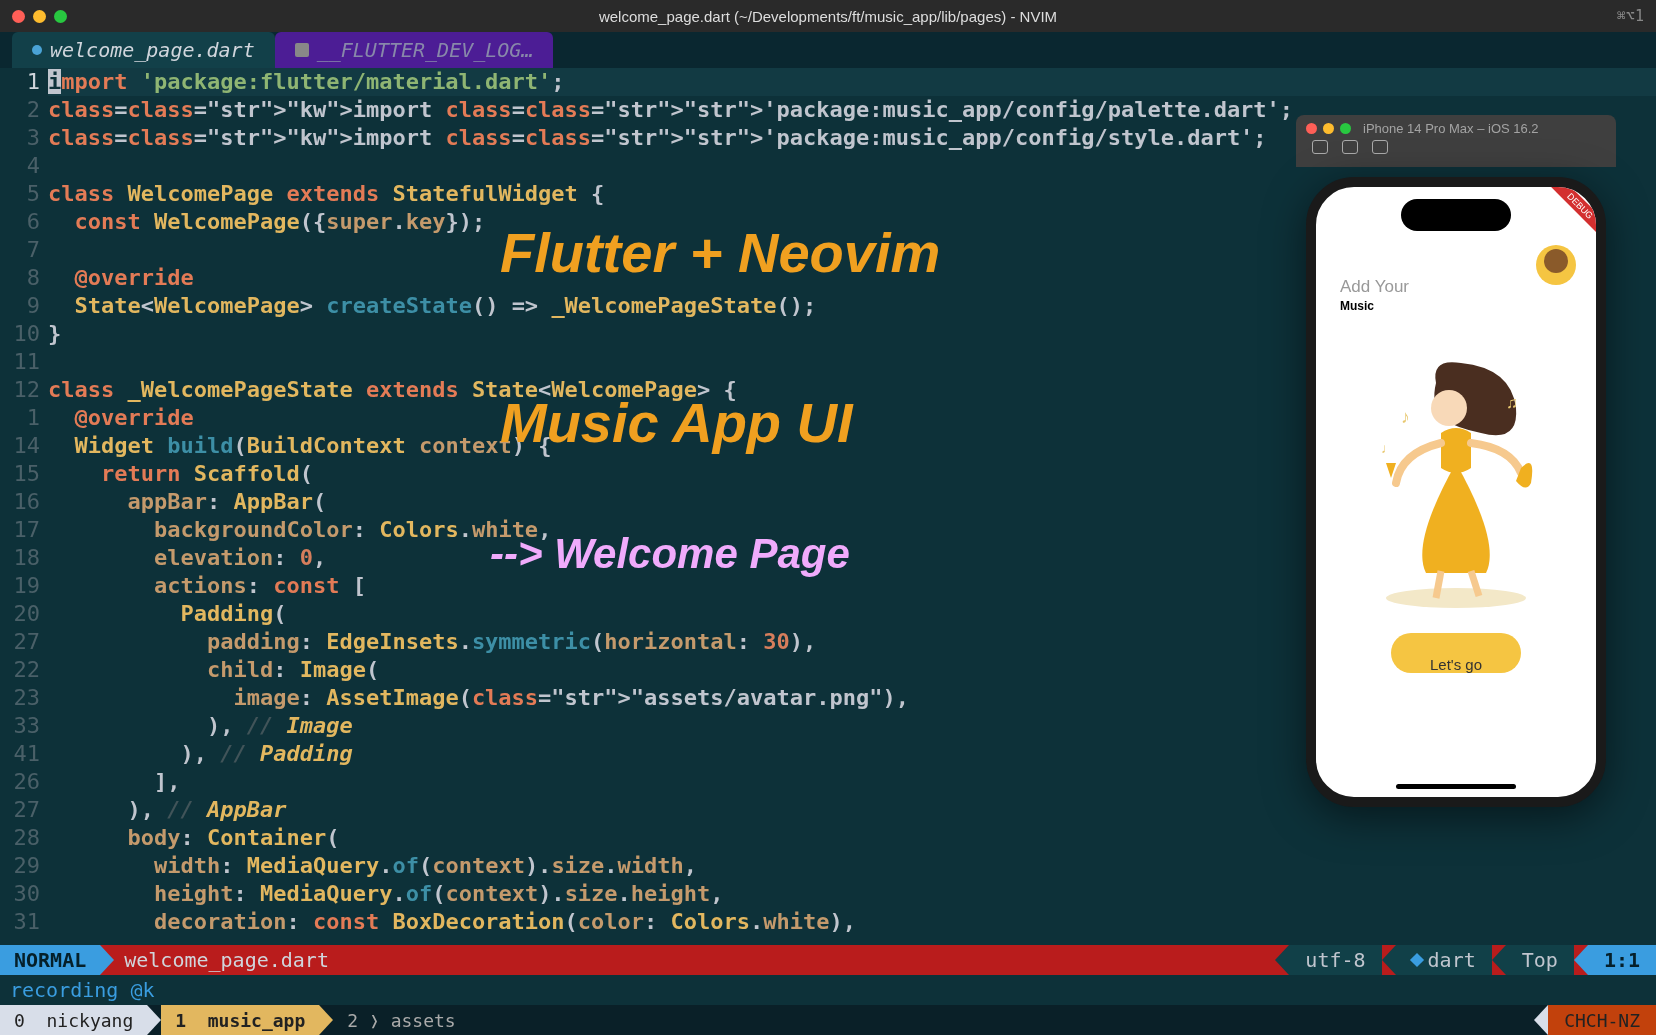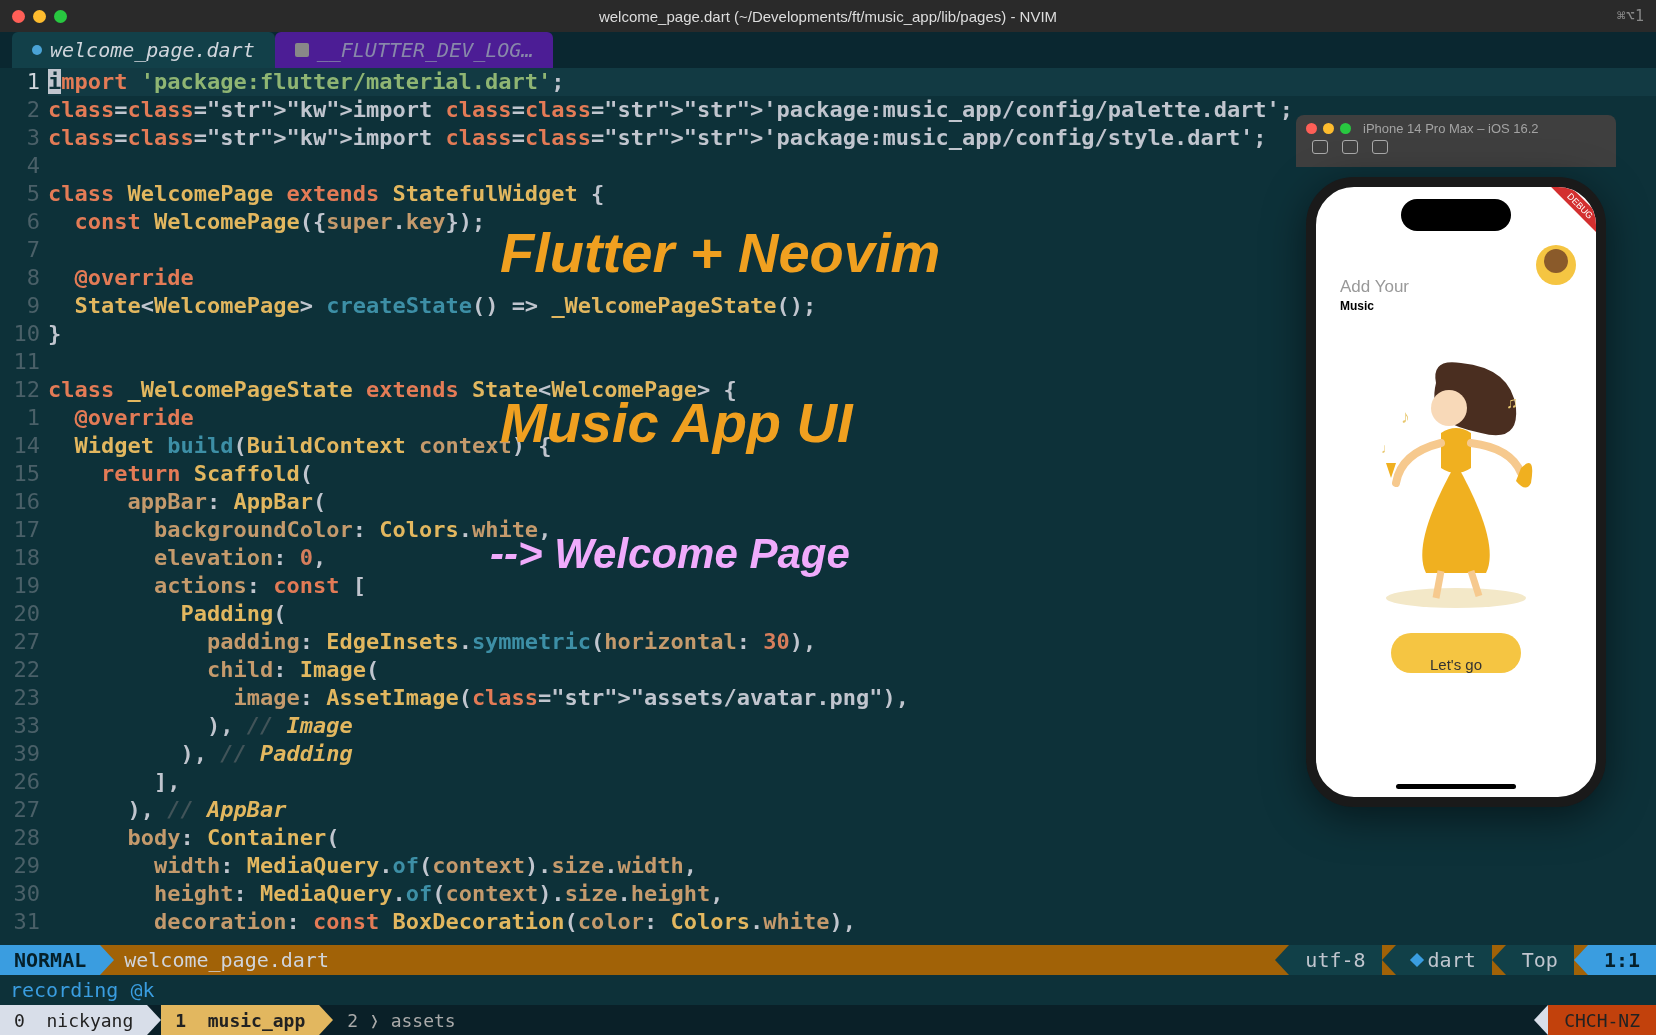--- a/index.html
+++ b/index.html
@@ -242,21 +242,21 @@
   transform: translateX(-50%);
   width: 120px;
   height: 5px;
   background: #000;
   border-radius: 3px;
 }
 
 
 .statusline {
   height: 30px;
-  background: #a16207;
+  background: #b91c1c;
   display: flex;
   align-items: center;
   font-size: 20px;
   justify-content: center;
 }
 .mode-badge {
   background: #3a9de0;
   color: #05202a;
   font-weight: bold;
   padding: 2px 14px;
@@ -399,21 +399,21 @@
       <div class="ln">15</div>
       <div class="ln">16</div>
       <div class="ln">17</div>
       <div class="ln">18</div>
       <div class="ln">19</div>
       <div class="ln">20</div>
       <div class="ln">27</div>
       <div class="ln">22</div>
       <div class="ln">23</div>
       <div class="ln">33</div>
-      <div class="ln">39</div>
+      <div class="ln">41</div>
       <div class="ln">26</div>
       <div class="ln">27</div>
       <div class="ln">28</div>
       <div class="ln">29</div>
       <div class="ln">30</div>
       <div class="ln">31</div>
     </div>
   <div class="code" id="code"><div class="code-line hl"><span class="cursor-block">i</span><span class="kw">mport</span> <span class="str">'package:flutter/material.dart'</span>;</div><div class="code-line"><span <span="" class="kw">class</span>=<span <span="" class="kw">class</span>="str"&gt;"kw"&gt;import <span <span="" class="kw">class</span>=<span <span="" class="kw">class</span>="str"&gt;"str"&gt;'package:music_app/config/palette.dart';</div><div class="code-line"><span <span="" class="kw">class</span>=<span <span="" class="kw">class</span>="str"&gt;"kw"&gt;import <span <span="" class="kw">class</span>=<span <span="" class="kw">class</span>="str"&gt;"str"&gt;'package:music_app/config/style.dart';</div><div class="code-line"></div><div class="code-line"><span class="kw">class</span> <span class="type">WelcomePage</span> <span class="kw">extends</span> <span class="type">StatefulWidget</span> {</div><div class="code-line">  <span class="kw">const</span> <span class="type">WelcomePage</span>({<span class="prop">super</span>.<span class="prop">key</span>});</div><div class="code-line"></div><div class="code-line">  <span class="ann">@override</span></div><div class="code-line">  <span class="type">State</span>&lt;<span class="type">WelcomePage</span>&gt; <span class="fn">createState</span>() =&gt; <span class="type">_WelcomePageState</span>();</div><div class="code-line">}</div><div class="code-line"></div><div class="code-line"><span class="kw">class</span> <span class="type">_WelcomePageState</span> <span class="kw">extends</span> <span class="type">State</span>&lt;<span class="type">WelcomePage</span>&gt; {</div><div class="code-line">  <span class="ann">@override</span></div><div class="code-line">  <span class="type">Widget</span> <span class="fn">build</span>(<span class="type">BuildContext</span> <span class="prop">context</span>) {</div><div class="code-line">    <span class="kw">return</span> <span class="type">Scaffold</span>(</div><div class="code-line">      <span class="prop">appBar</span>: <span class="type">AppBar</span>(</div><div class="code-line">        <span class="prop">backgroundColor</span>: <span class="type">Colors</span>.<span class="prop">white</span>,</div><div class="code-line">        <span class="prop">elevation</span>: <span class="num">0</span>,</div><div class="code-line">        <span class="prop">actions</span>: <span class="kw">const</span> [</div><div class="code-line">          <span class="type">Padding</span>(</div><div class="code-line">            <span class="prop">padding</span>: <span class="type">EdgeInsets</span>.<span class="fn">symmetric</span>(<span class="prop">horizontal</span>: <span class="num">30</span>),</div><div class="code-line">            <span class="prop">child</span>: <span class="type">Image</span>(</div><div class="code-line">              <span class="prop">image</span>: <span class="type">AssetImage</span>(<span <span="" class="kw">class</span>="str"&gt;"assets/avatar.png"),</div><div class="code-line">            ), <span class="comment">// <span class="type">Image</span></span></div><div class="code-line">          ), <span class="comment">// <span class="type">Padding</span></span></div><div class="code-line">        ],</div><div class="code-line">      ), <span class="comment">// <span class="type">AppBar</span></span></div><div class="code-line">      <span class="prop">body</span>: <span class="type">Container</span>(</div><div class="code-line">        <span class="prop">width</span>: <span class="type">MediaQuery</span>.<span class="fn">of</span>(<span class="prop">context</span>).<span class="prop">size</span>.<span class="prop">width</span>,</div><div class="code-line">        <span class="prop">height</span>: <span class="type">MediaQuery</span>.<span class="fn">of</span>(<span class="prop">context</span>).<span class="prop">size</span>.<span class="prop">height</span>,</div><div class="code-line">        <span class="prop">decoration</span>: <span class="kw">const</span> <span class="type">BoxDecoration</span>(<span class="prop">color</span>: <span class="type">Colors</span>.<span class="prop">white</span>),</div></div>
 </div>
 

